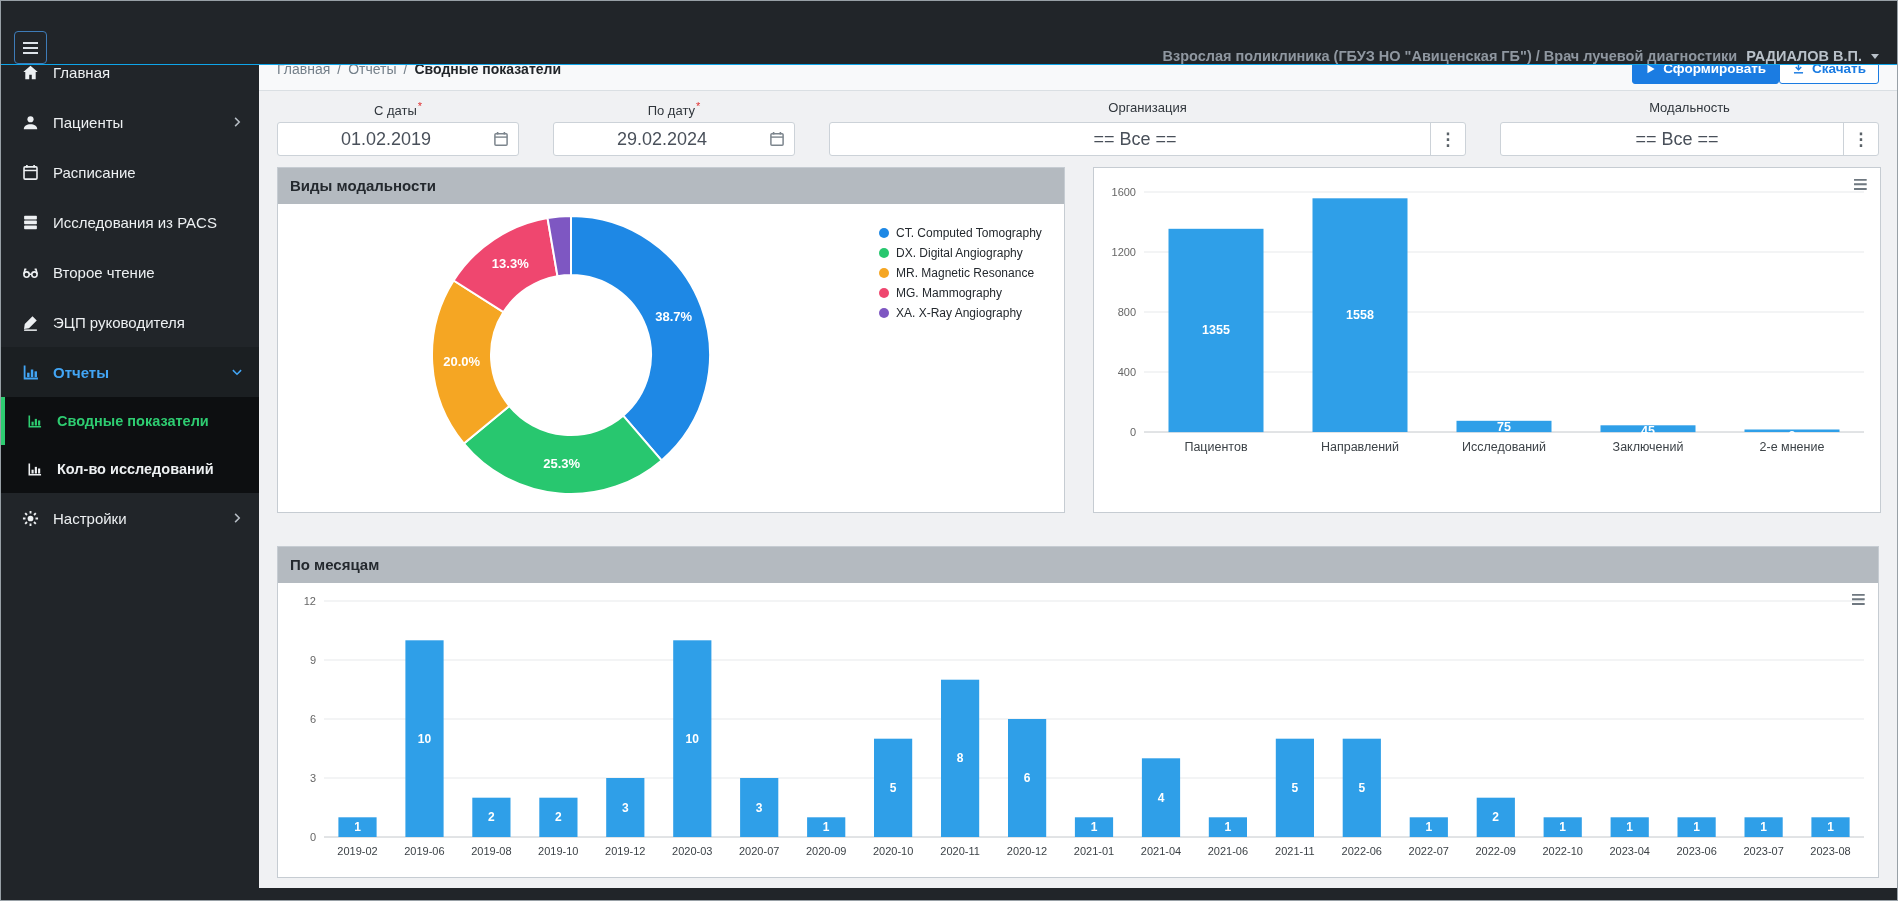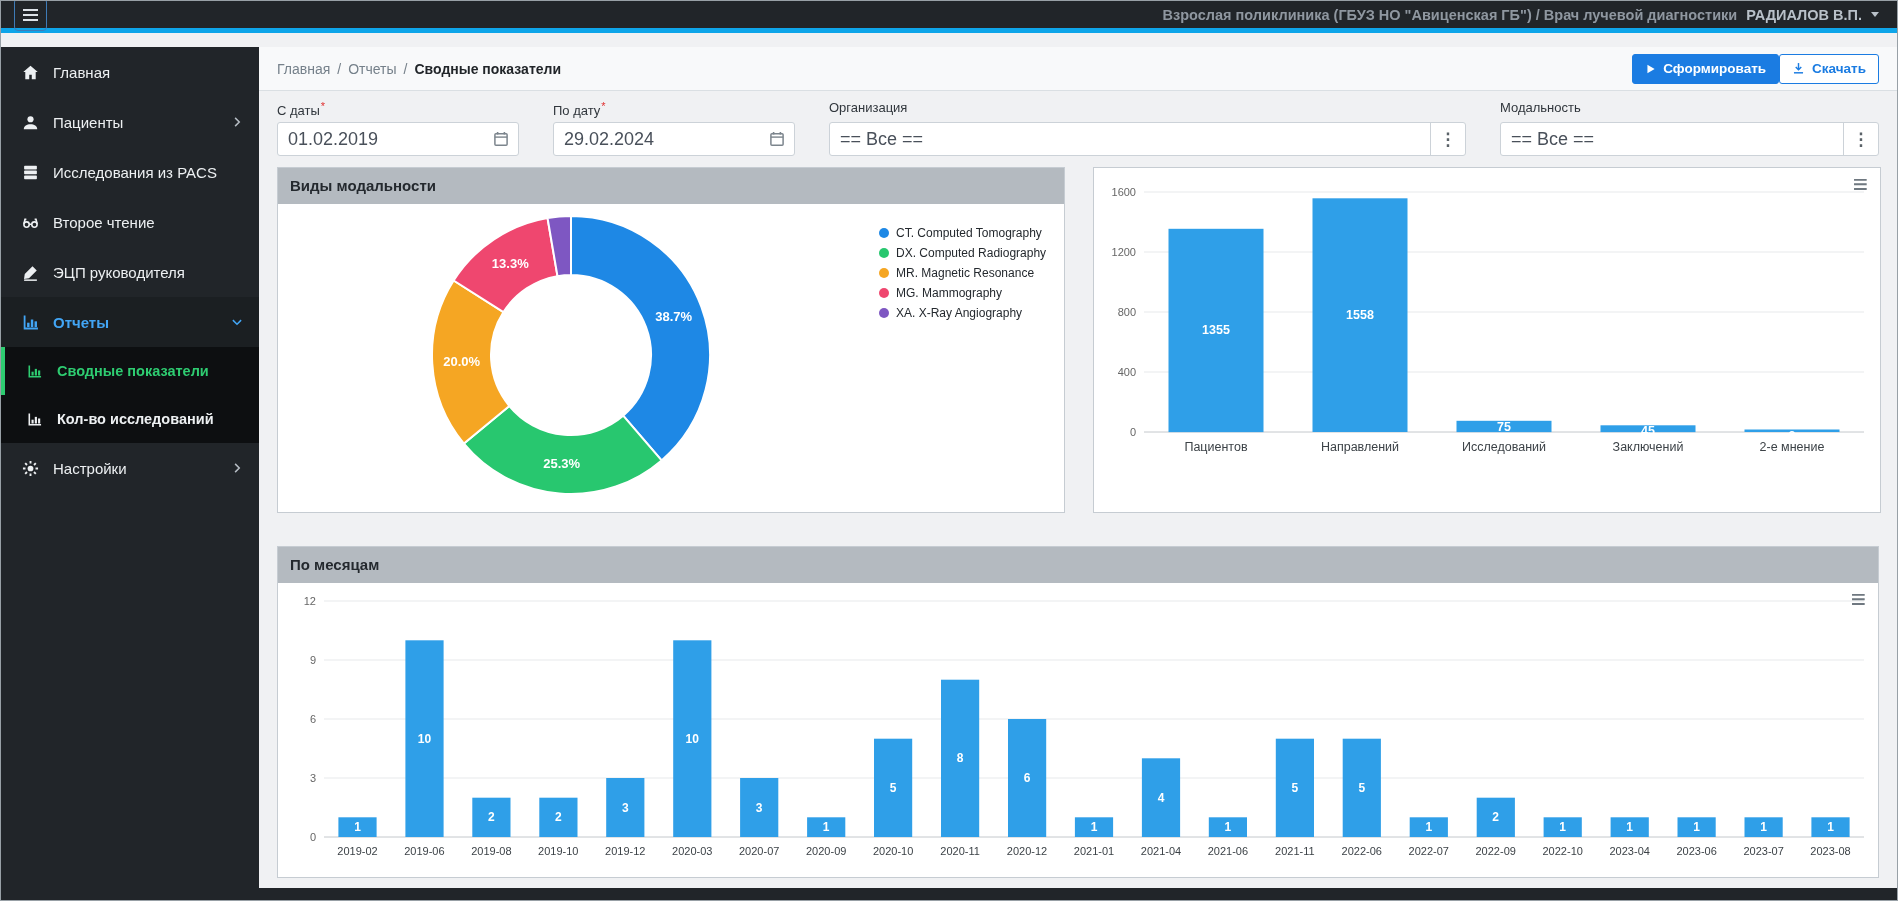--- a/index.html
+++ b/index.html
@@ -1,22 +1,22 @@
 <!DOCTYPE html>
 <html style="--accent-blue: #1b7ce2; --bar-blue: #2f9fe8; --sidebar-expanded-blue: #42a5f5; --sidebar-active-green: #2ecc71; --required-red: #e03131; --panel-header-gray: #b4bac0;"><head>
 <meta charset="utf-8">
 <style>
   html,body{margin:0;padding:0;background:#e8e8e8;}
   .app{position:relative;width:1898px;height:901px;background:#f0f1f3;overflow:hidden;
        font-family:"Liberation Sans",sans-serif;border:1px solid #98a0a6;box-sizing:border-box;}
 
   
-  .topbar{position:absolute;top:0;left:0;right:0;height:32px;background:#212529;z-index:4;
-          display:flex;align-items:center;justify-content:space-between;padding:0 18px 0 13px;box-sizing:border-box;
-          border-bottom:5px solid #0ea5e9;}
+  .topbar{position:absolute;top:0;left:0;right:0;height:64px;background:#212529;z-index:4;
+          display:flex;align-items:flex-end;justify-content:space-between;padding:0 18px 0 13px;box-sizing:border-box;
+          border-bottom:1px solid #0ea5e9;}
   .burger{width:33px;height:33px;background:transparent;border:1px solid #3e7cb8;border-radius:4px;
           display:flex;align-items:center;justify-content:center;cursor:pointer;}
   .burger-lines{width:15px;height:2px;background:#dde3e9;box-shadow:0 -5px 0 #dde3e9,0 5px 0 #dde3e9;display:block;}
   .topbar-right{display:flex;align-items:center;gap:9px;cursor:pointer;}
   .org{color:#8f97a0;font-weight:bold;font-size:14.5px;}
   .user{color:#b9c1c9;font-weight:bold;font-size:14.5px;}
   .caret{width:0;height:0;border-left:4px solid transparent;border-right:4px solid transparent;border-top:5px solid #b9c1c9;}
 
   
   .sidebar{position:absolute;top:46px;left:0;bottom:0;width:258px;background:#212529;z-index:3;}
@@ -39,21 +39,21 @@
   .crumb{display:flex;gap:7px;font-size:14px;color:#75808a;align-items:center;}
   .crumb-item.current{color:#212529;font-weight:bold;}
   .crumb-item:not(.current){cursor:pointer;}
   .btns{display:flex;gap:0;}
   .btn{height:30px;border-radius:3px;display:flex;align-items:center;gap:7px;padding:0 12px;
        font-size:13.5px;font-weight:bold;font-family:inherit;cursor:pointer;box-sizing:border-box;}
   .btn-primary{background:var(--accent-blue);border:1px solid var(--accent-blue);color:#fff;}
   .btn-outline{background:#fff;border:1px solid var(--accent-blue);color:var(--accent-blue);}
 
   
-  .filters{display:flex;gap:34px;padding:9px 18px 11px;}
+  .filters{display:flex;gap:34px;padding:9px 18px 11px;text-align:center;}
   .fgroup{display:flex;flex-direction:column;}
   .fgroup:nth-child(1),.fgroup:nth-child(2){width:242px;}
   .fgroup:nth-child(3){flex:1;}
   .fgroup:nth-child(4){width:379px;}
   .flabel{font-size:13px;color:#30363c;margin-bottom:6px;height:16px;}
   .req{color:var(--required-red);vertical-align:super;font-size:11px;margin-left:1px;}
   .finput{height:34px;border:1px solid #ccd2d8;border-radius:3px;background:#fff;display:flex;align-items:center;
           padding-left:10px;font-size:18px;color:#49505a;box-sizing:border-box;cursor:pointer;}
   .finput .val{flex:1;}
   .fend{width:34px;align-self:stretch;display:flex;align-items:center;justify-content:center;color:#7c858d;flex:none;}
@@ -107,20 +107,30 @@
             <circle cx="8" cy="4.9" r="2.9"></circle>
             <path d="M1.7 14.3c0-3.1 2.8-4.7 6.3-4.7s6.3 1.6 6.3 4.7z"></path>
           </svg>
         </span>
         <span>Пациенты</span>
         <span class="chev">
           <svg width="12" height="12" viewBox="0 0 16 16">
             <path fill="none" stroke="currentColor" stroke-width="2" d="M5.5 2.5 11 8l-5.5 5.5"></path>
           </svg>
         </span>
+      </div>
+      <div class="side-item">
+        <span class="icon">
+          <svg width="17" height="17" viewBox="0 0 16 16" fill="currentColor">
+            <path stroke="currentColor" stroke-width="1.6" fill="none" d="M4.6 1v2.4M11.4 1v2.4"></path>
+            <rect x="1.9" y="2.7" width="12.2" height="11.5" rx="1" fill="none" stroke="currentColor" stroke-width="1.5"></rect>
+            <path stroke="currentColor" stroke-width="1.4" d="M1.9 6.1h12.2"></path>
+          </svg>
+        </span>
+        <span>Расписание</span>
       </div>
       <div class="side-item">
         <span class="icon">
           <svg width="17" height="17" viewBox="0 0 16 16" fill="currentColor">
             <rect x="2" y="1.6" width="12" height="3.5" rx=".7"></rect>
             <rect x="2" y="6.2" width="12" height="3.5" rx=".7"></rect>
             <rect x="2" y="10.8" width="12" height="3.5" rx=".7"></rect>
           </svg>
         </span>
         <span>Исследования из PACS</span>
@@ -284,21 +294,21 @@
               <text x="183.7" y="161.9" text-anchor="middle" font-size="13" font-weight="bold" fill="#fff">20.0%</text>
               <text x="232.3" y="63.9" text-anchor="middle" font-size="13" font-weight="bold" fill="#fff">13.3%</text>
             </svg>
           <div class="legend">
               <div class="lg-item">
                 <span class="lg-dot" style="background:#1e88e5"></span>
                 <span>CT. Computed Tomography</span>
               </div>
               <div class="lg-item">
                 <span class="lg-dot" style="background:#28c76f"></span>
-                <span>DX. Computed Radiography</span>
+                <span>DX. Digital Angiography</span>
               </div>
               <div class="lg-item">
                 <span class="lg-dot" style="background:#f5a623"></span>
                 <span>MR. Magnetic Resonance</span>
               </div>
               <div class="lg-item">
                 <span class="lg-dot" style="background:#ef476f"></span>
                 <span>MG. Mammography</span>
               </div>
               <div class="lg-item">

